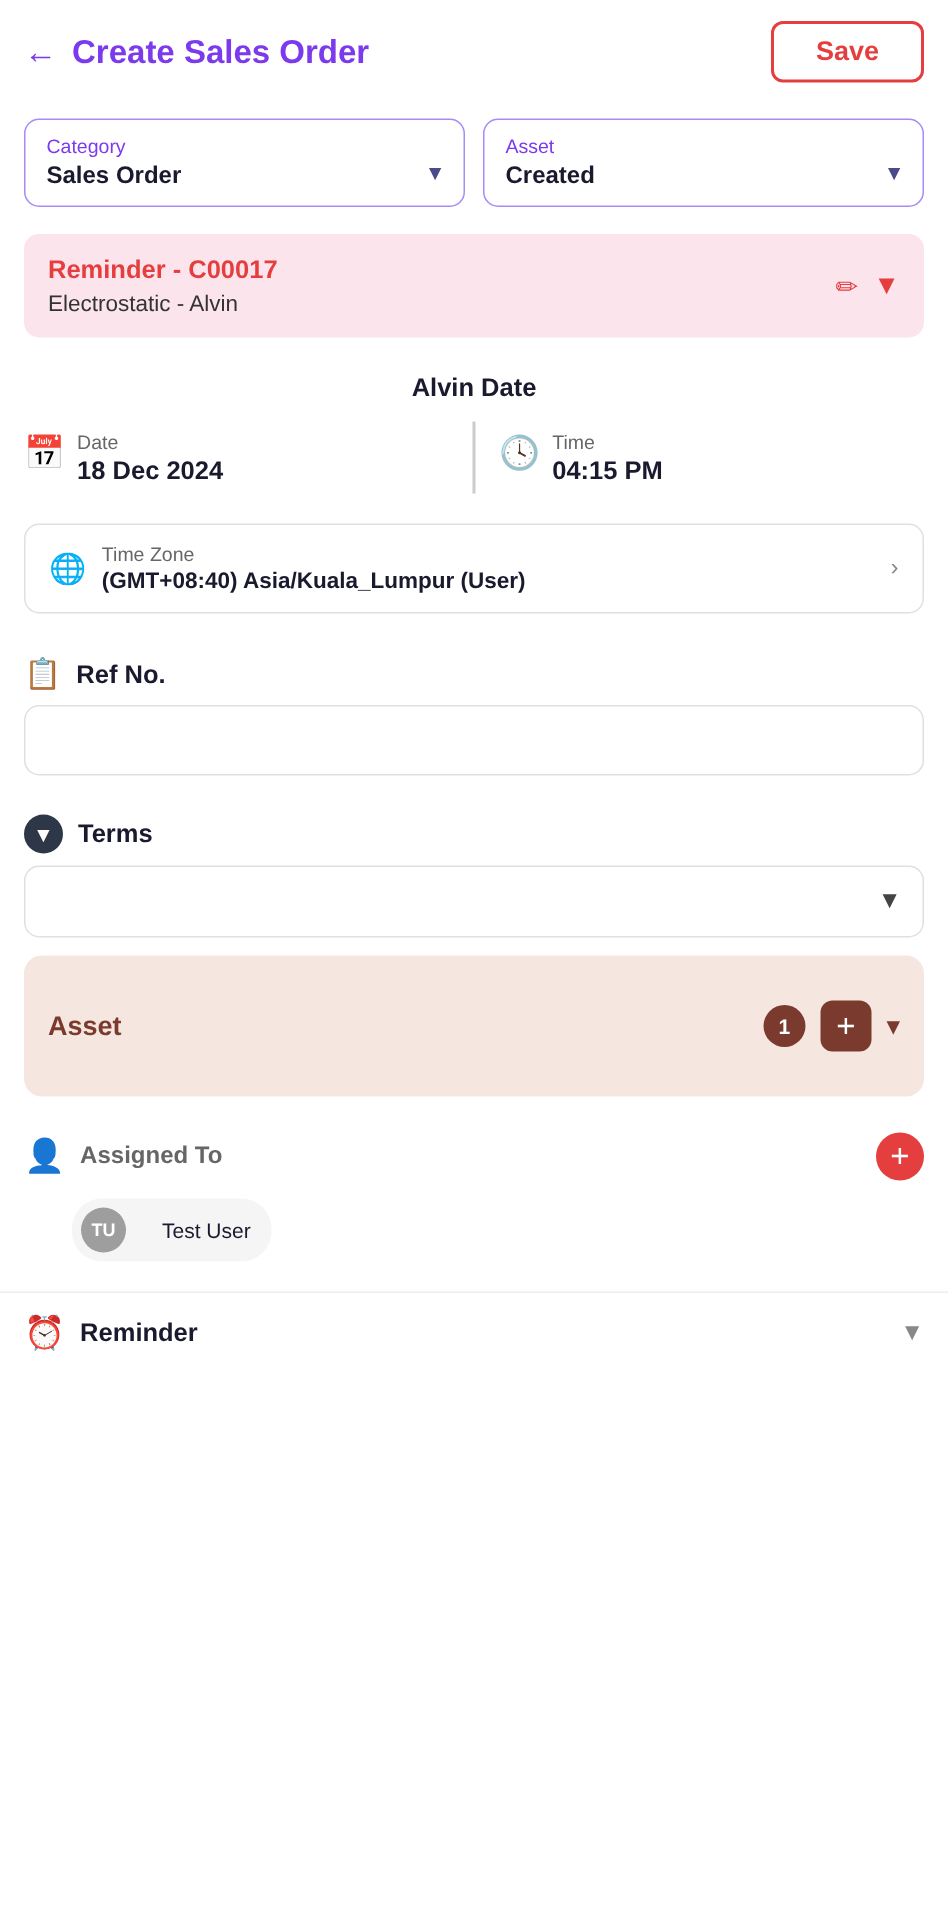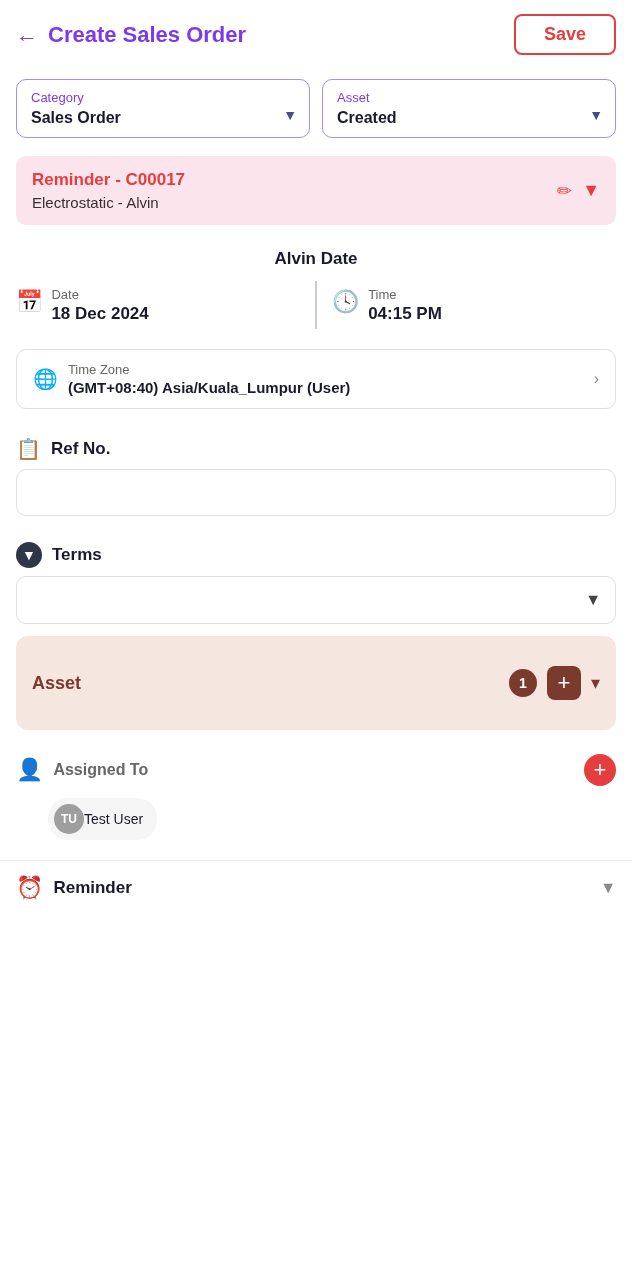--- a/index.html
+++ b/index.html
@@ -318,21 +318,21 @@
       font-size: 22px;
       cursor: pointer;
       display: flex;
       align-items: center;
       justify-content: center;
       line-height: 1;
     }
     .user-chip {
       display: inline-flex;
       align-items: center;
-      gap: 0;
+      gap: 24px;
       background: #f5f5f5;
       border-radius: 20px;
       padding: 6px 14px 6px 6px;
       margin-left: 32px;
     }
     .user-avatar {
       background: #9e9e9e;
       color: #fff;
       border-radius: 50%;
       width: 30px;

